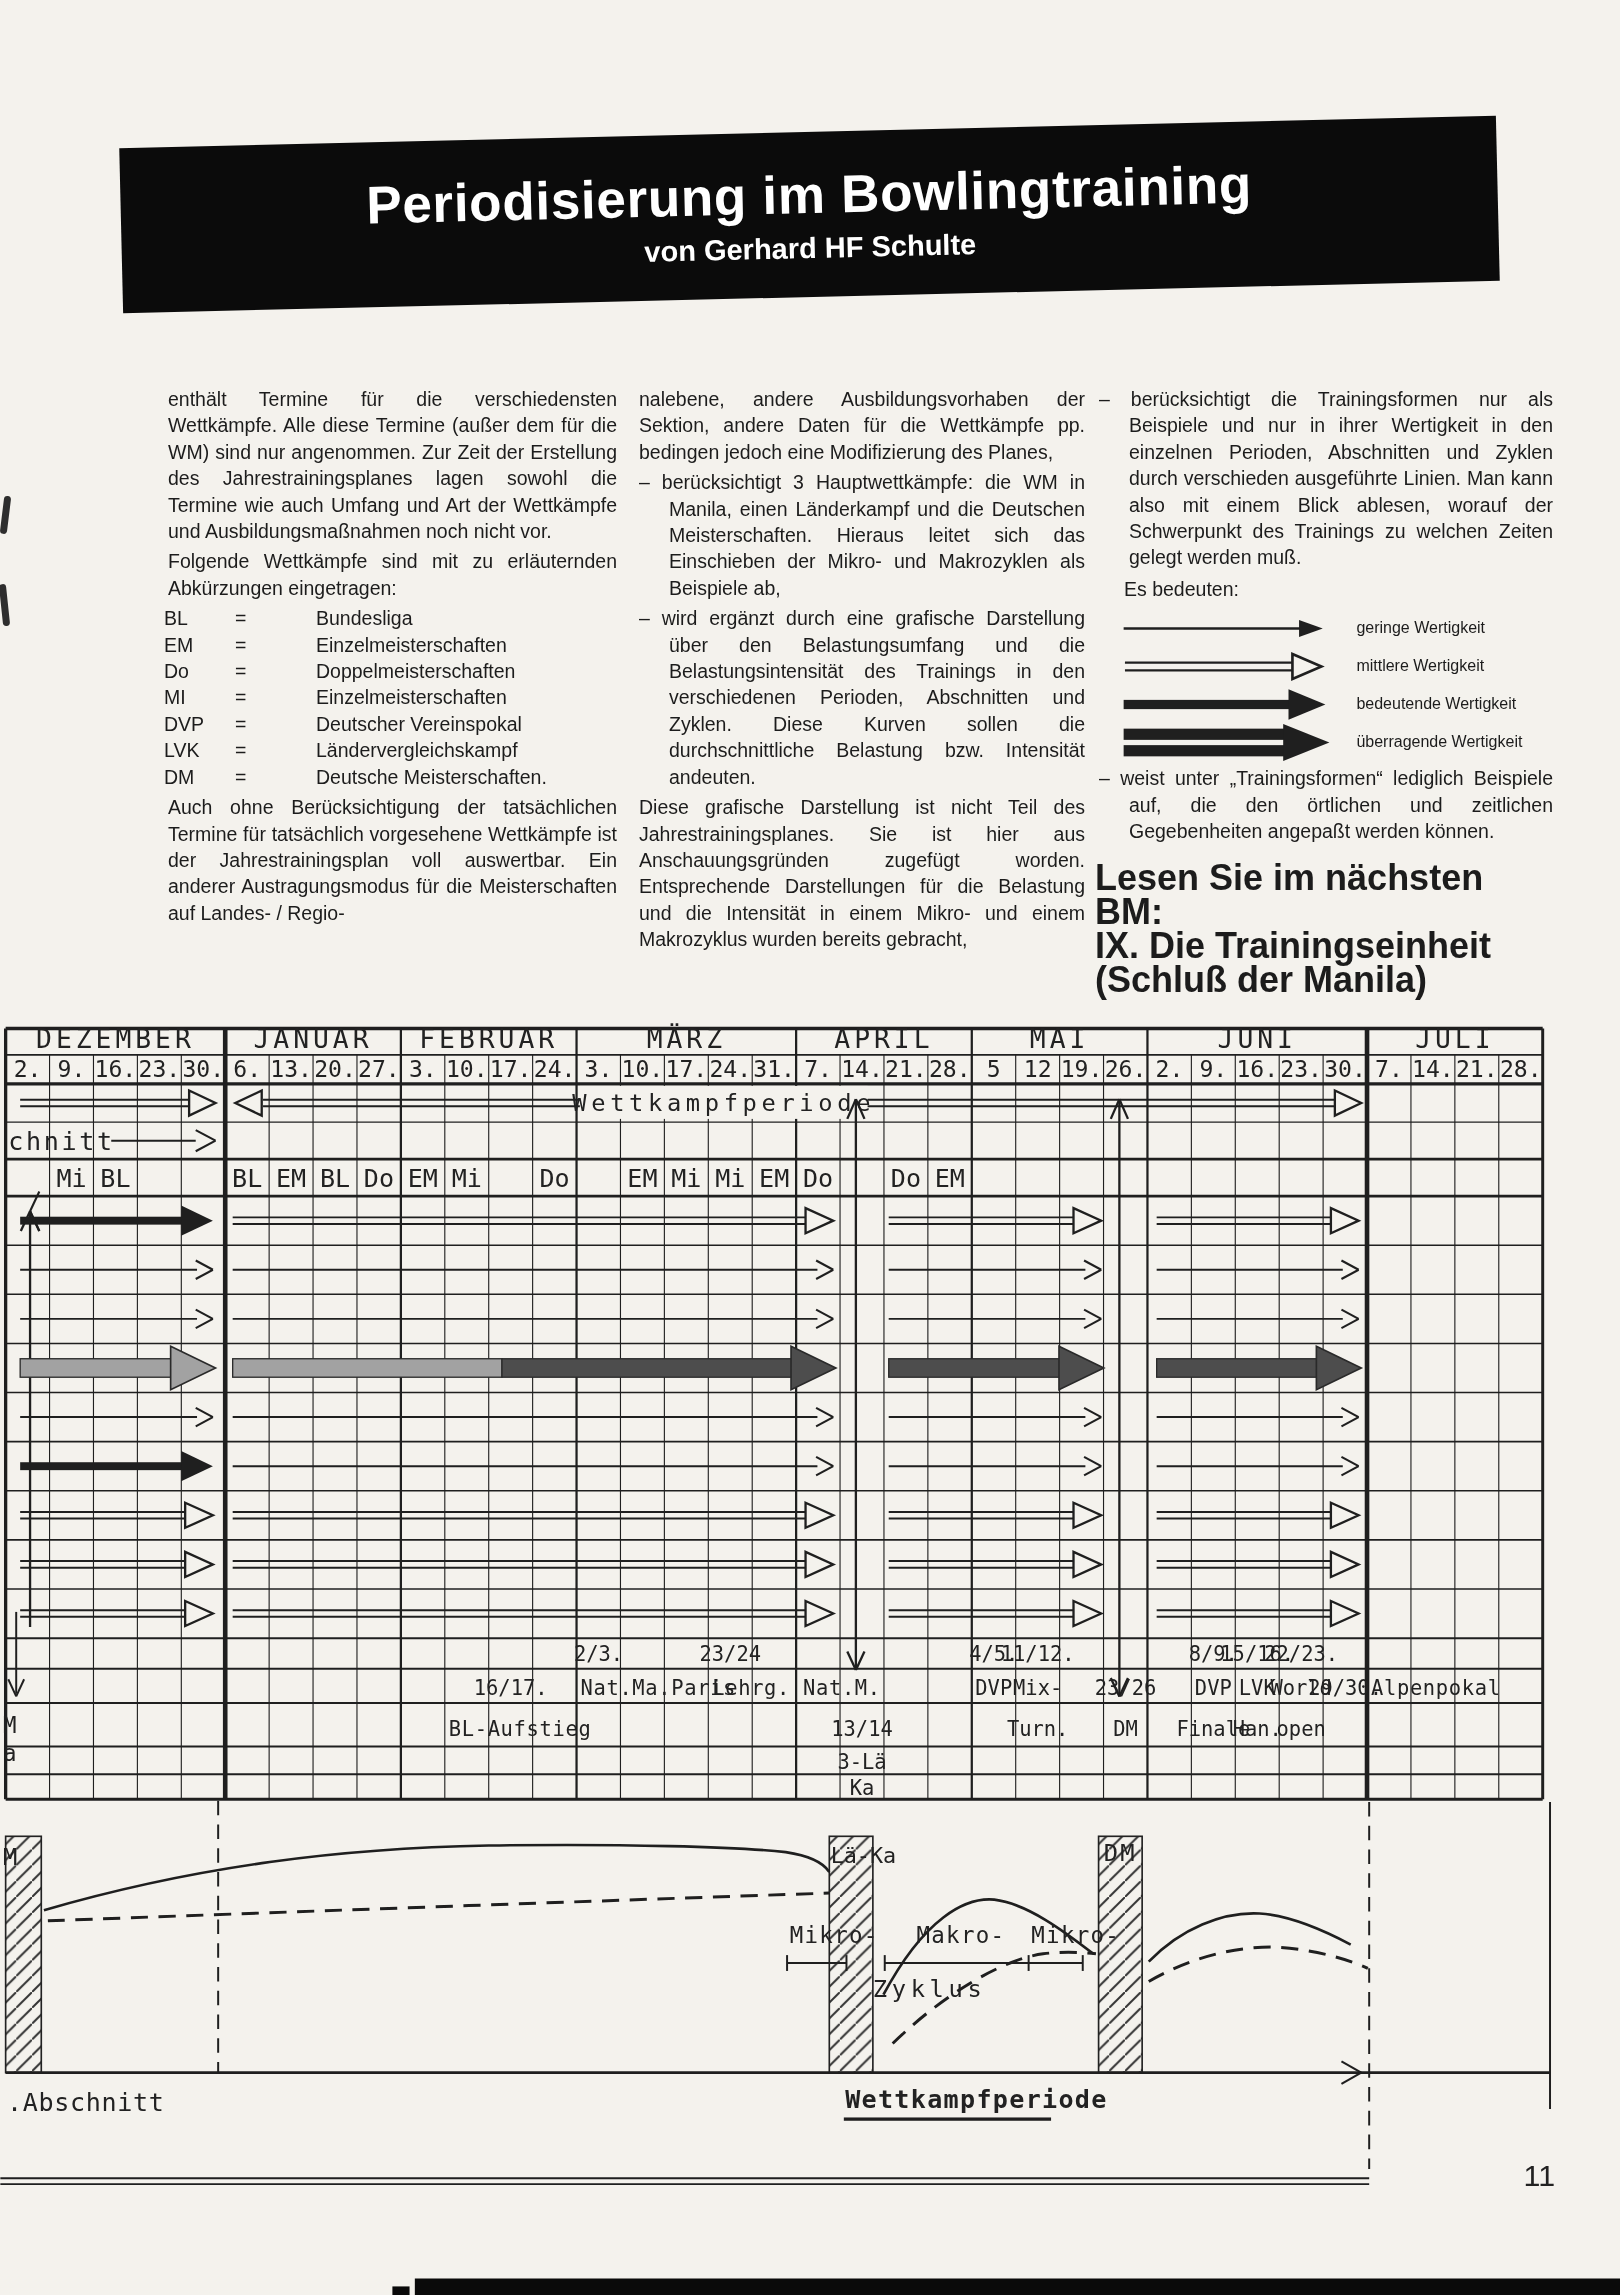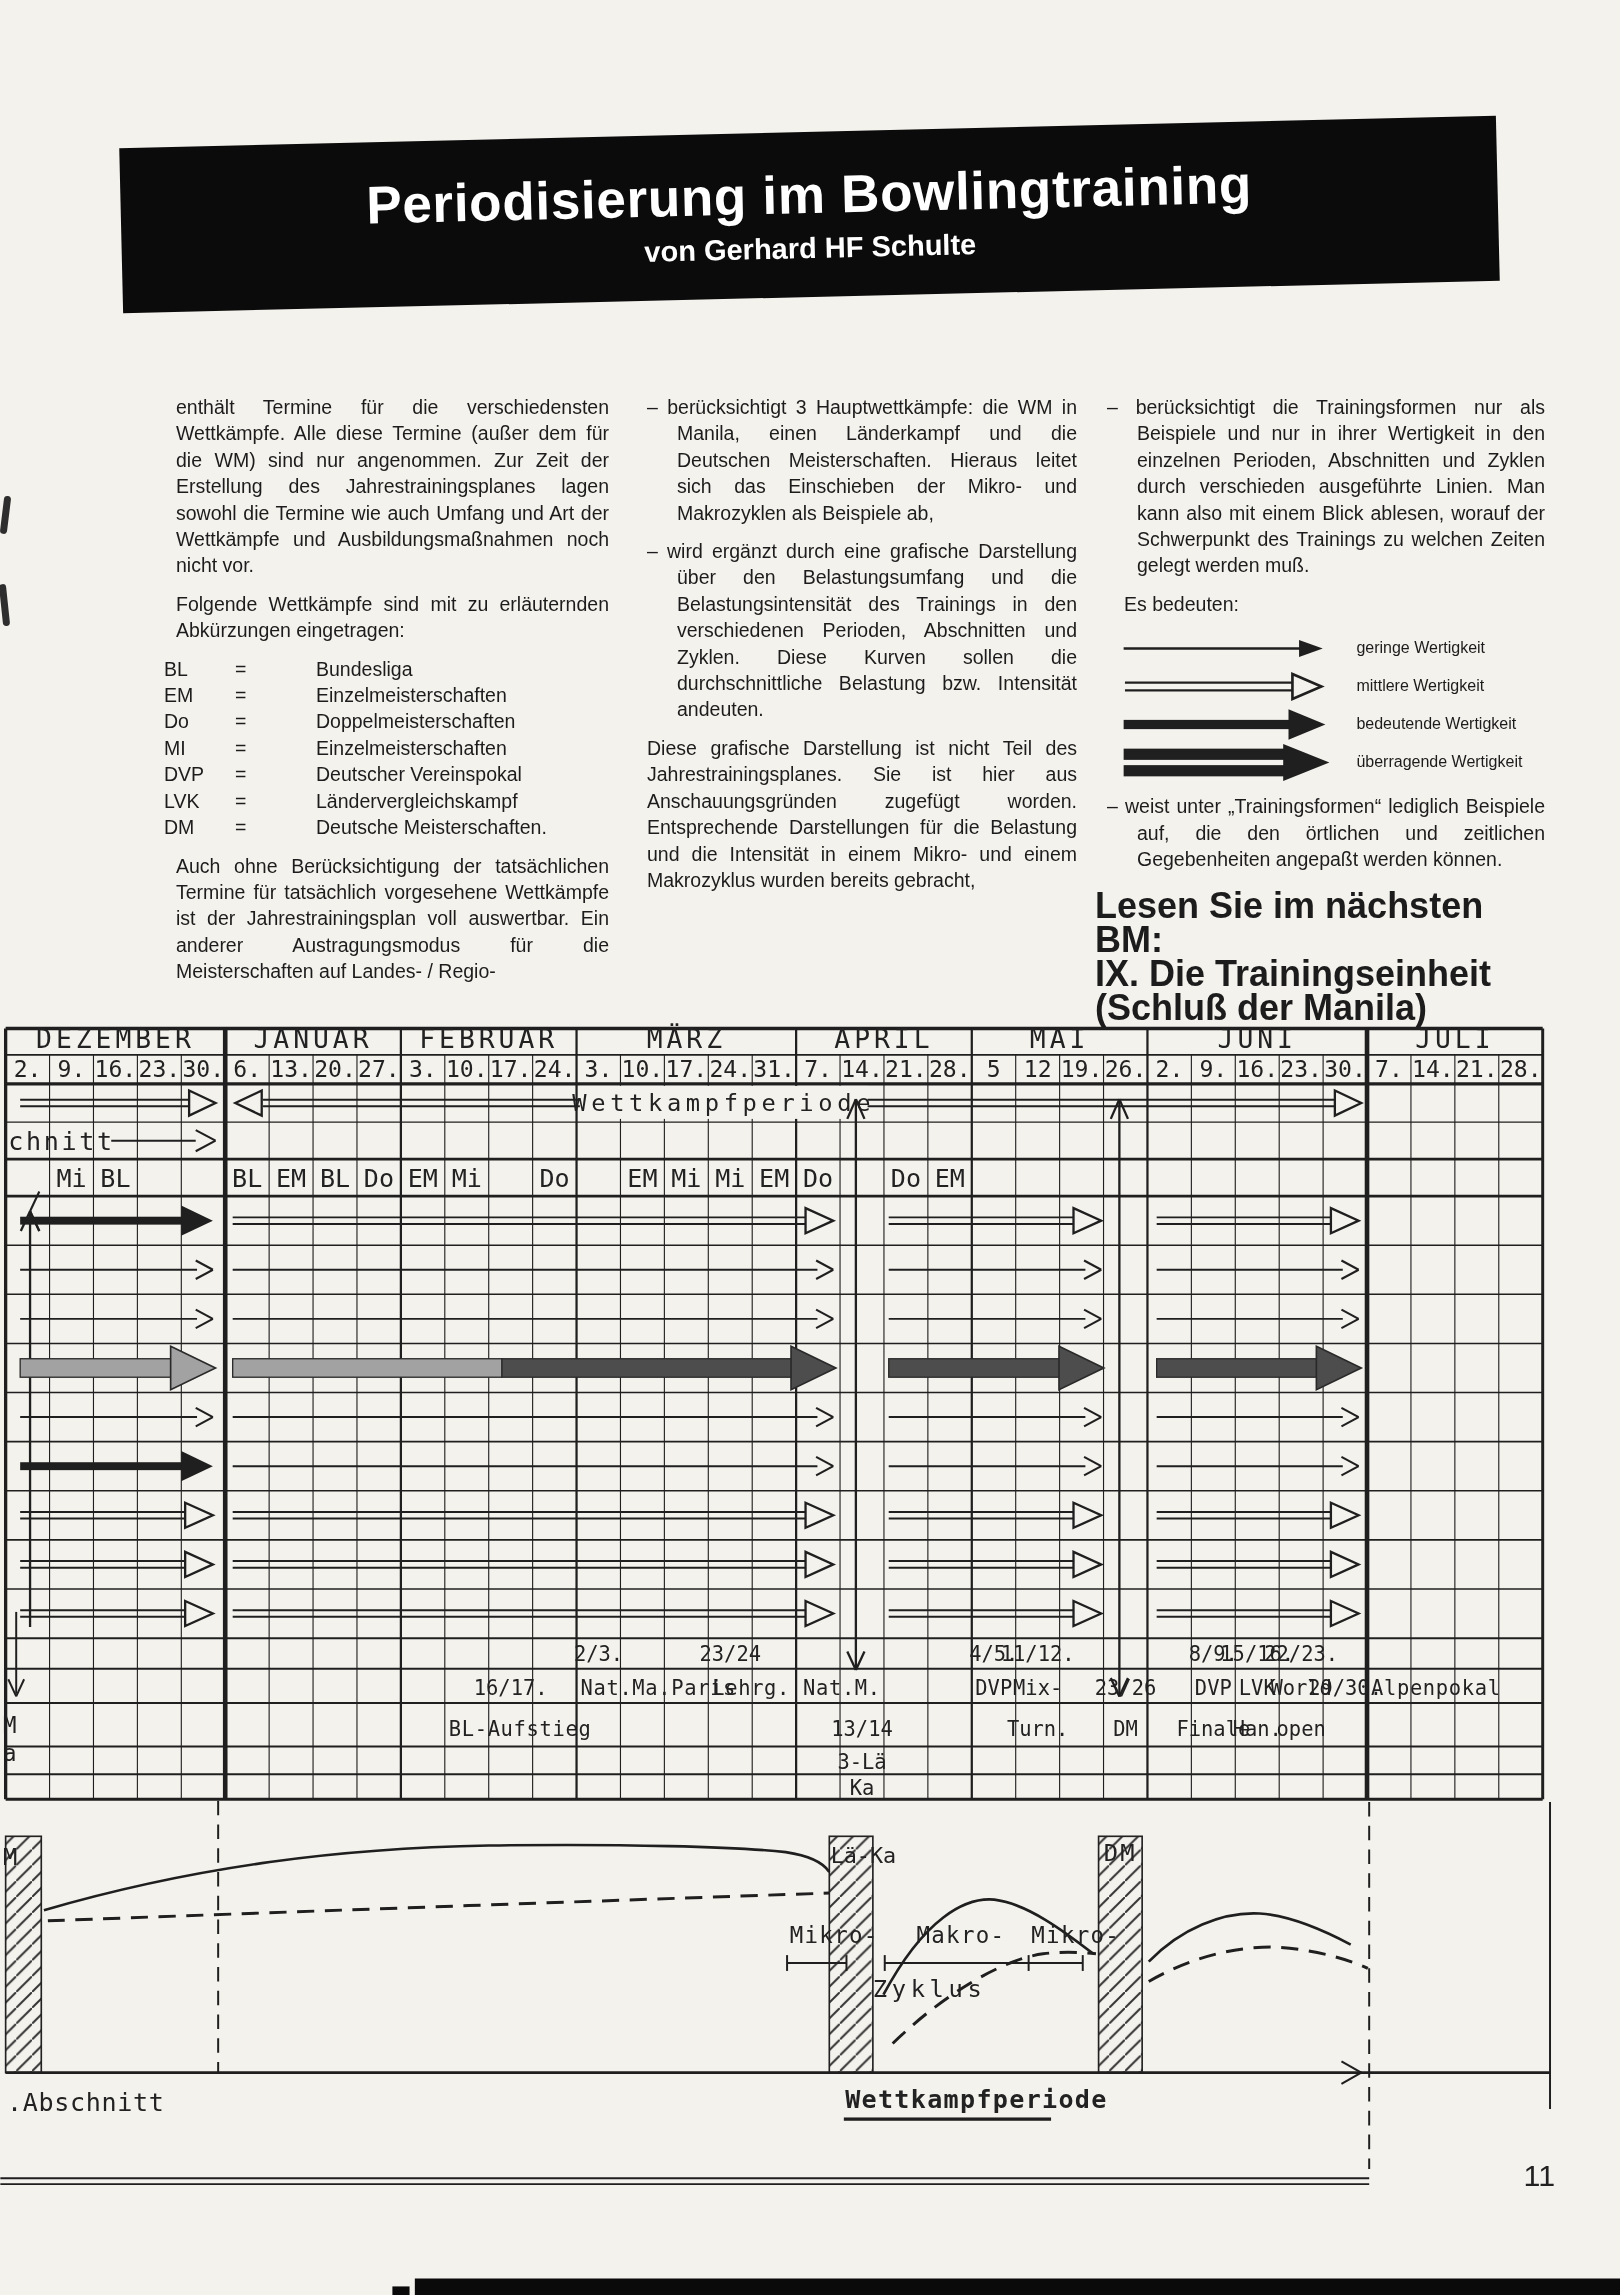--- a/index.html
+++ b/index.html
@@ -14,21 +14,21 @@
     background:#0b0b0b;transform:rotate(-1.35deg);
     display:flex;flex-direction:column;align-items:center;justify-content:center;
   }
   .title-bar .t1{color:#fff;font-weight:bold;font-size:53px;letter-spacing:0.7px;white-space:nowrap;}
   .title-bar .t2{color:#fff;font-weight:bold;font-size:29px;margin-top:6.6px;white-space:nowrap;}
   
   .col{position:absolute;top:382px;font-size:19.5px;line-height:26.4px;text-align:justify;}
   #col1{left:164px;width:457px;}
   #col2{left:635px;width:454px;}
   #col3{left:1095px;width:462px;}
-  .col p{margin:12px;}
+  .col p{margin:4px;}
   .bullet{padding-left:30px;text-indent:-30px;margin-top:5.3px;}
   .ab-row{display:flex;line-height:26.4px;}
   .ab-k{width:71px;flex:none;}
   .ab-eq{width:41px;flex:none;}
   .ab-v{flex:1;text-align:left;margin-left:40px;}
   .bold{font-weight:normal;}
   .legend-block{margin:6.6px 0 4px 26.4px;}
   .legend-row{display:flex;align-items:center;height:38px;}
   .legend-arrow{width:218px;flex:none;}
   .legend-arrow svg{display:block;}
@@ -89,20 +89,21 @@
     <div class="ab-row">
         <span class="ab-k">DM</span>
         <span class="ab-eq">=</span>
         <span class="ab-v">Deutsche Meisterschaften.</span>
       </div>
   </div>
   <p>Auch ohne Berücksichtigung der tatsächlichen Termine für tatsächlich vorgesehene Wettkämpfe ist der Jahrestrainingsplan voll auswertbar. Ein anderer Austragungsmodus für die Meisterschaften auf Landes- / Regio-</p>
 </div>
 
 <div class="col" id="col2">
+  <p>nalebene, andere Ausbildungsvorhaben der Sektion, andere Daten für die Wettkämpfe pp. bedingen jedoch eine Modifizierung des Planes,</p>
   <p class="bullet">– berücksichtigt 3 Hauptwettkämpfe: die WM in Manila, einen Länderkampf und die Deutschen Meisterschaften. Hieraus leitet sich das Einschieben der Mikro- und Makrozyklen als Beispiele ab,</p>
   <p class="bullet"><span>– wird ergänzt durch eine grafische Darstellung über den Belastungsumfang und die Belastungsintensität des Trainings in den verschiedenen Perioden, Abschnitten und Zyklen. Diese Kurven sollen die </span><span class="bold">durchschnittliche</span><span> Belastung bzw. Intensität andeuten.</span></p>
   <p>Diese grafische Darstellung ist nicht Teil des Jahrestrainingsplanes. Sie ist hier aus Anschauungsgründen zugefügt worden. Entsprechende Darstellungen für die Belastung und die Intensität in einem Mikro- und einem Makrozyklus wurden bereits gebracht,</p>
 </div>
 
 <div class="col" id="col3">
   <p class="bullet">– berücksichtigt die Trainingsformen nur als Beispiele und nur in ihrer Wertigkeit in den einzelnen Perioden, Abschnitten und Zyklen durch verschieden ausgeführte Linien. Man kann also mit einem Blick ablesen, worauf der Schwerpunkt des Trainings zu welchen Zeiten gelegt werden muß.</p>
   <p style="margin-top:5.3px;margin-left:29px;text-align:left;">Es bedeuten:</p>
   <div class="legend-block">
     <div class="legend-row">

